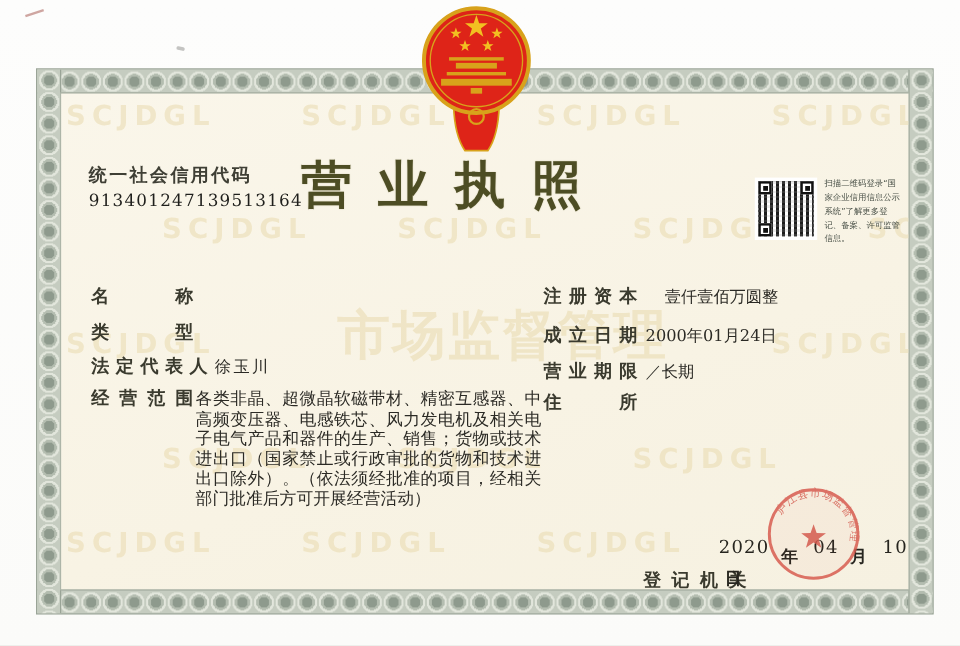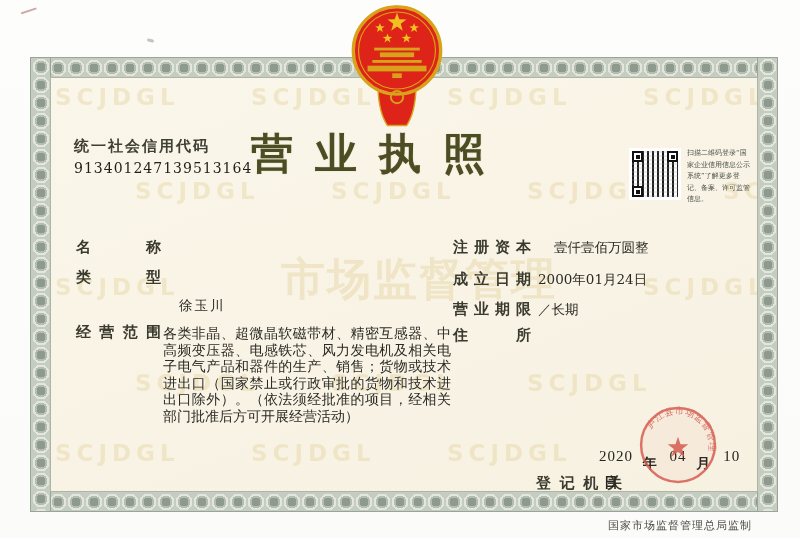--- a/index.html
+++ b/index.html
@@ -43,21 +43,21 @@
   .qr-caption { position:absolute; left:636px; top:70px; width:64px; z-index:3; font-size:7px; line-height:11.5px; color:#4a5148; font-family:"DejaVu Sans",sans-serif; }
 
   
   .flabel { position:absolute; z-index:3; font-family:"DejaVu Sans",sans-serif; font-weight:bold; font-size:15px; color:#3a3a2e; text-align:justify; text-align-last:justify; }
   .fvalue { position:absolute; z-index:3; font-family:"DejaVu Serif",serif; font-size:13.5px; color:#2b2a25; white-space:nowrap; }
   .scope  { position:absolute; z-index:3; font-family:"DejaVu Serif",serif; font-size:14px; line-height:16.5px; color:#2b2a25; width:288px; text-align:justify; }
 
   
   .reg-label { position:absolute; left:485px; top:349px; width:86px; z-index:3; font-family:Liberation Mono, monospace; font-weight:bold; font-size:15px; color:#3a3a2e; text-align:justify; text-align-last:justify;margin-top:47px; }
   .date { position:absolute; left:548px; top:374px; z-index:4; font-size:15px; color:#26251f; font-family:"DejaVu Serif",serif; }
-  .date span { position:relative; display:inline-block;font-family:Liberation Serif, serif; }
+  .date span { position:relative; display:inline-block; }
   .d-num { top:-5px; letter-spacing:1px; }
   .d-cjk { top:2px; font-family:"DejaVu Sans",sans-serif; font-weight:bold; font-size:14px; }
   .date .g1 { margin-left:5px; } .date .g2 { margin-left:8px; }
 
   .seal { position:absolute; left:586px; top:326px; width:82px; height:82px; z-index:5; opacity:.85; }
 
   
   .footer-left { position:absolute; left:30px; top:516px; font-size:10.5px; color:#55524b; font-family:"DejaVu Sans",sans-serif; }
   .footer-left .url { position:relative; top:-5px; font-family:"DejaVu Serif",serif; font-size:11.5px; color:#3e3c36; letter-spacing:.5px; }
   .footer-right { position:absolute; left:608px; top:518px; font-size:11px; color:#4e4b44; font-family:"DejaVu Sans",sans-serif; letter-spacing:1px; }
@@ -112,20 +112,21 @@
         <div class="qr-inner">
           <div class="finder f1"></div>
           <div class="finder f2"></div>
           <div class="finder f3"></div>
         </div>
       </div>
       <div class="qr-caption">扫描二维码登录“国家企业信用信息公示系统”了解更多登记、备案、许可监管信息。</div>
 
       <div class="flabel" style="left:25px;top:160px;width:85px">名称</div>
       <div class="flabel" style="left:25px;top:190px;width:85px">类型</div>
+      <div class="flabel" style="left:25px;top:218px;width:97px">法定代表人</div>
       <div class="fvalue" style="left:128px;top:219px;letter-spacing:2px">徐玉川</div>
       <div class="flabel" style="left:25px;top:245px;width:85px">经营范围</div>
       <div class="scope" style="left:112px;top:247px">各类非晶、超微晶软磁带材、精密互感器、中高频变压器、电感铁芯、风力发电机及相关电子电气产品和器件的生产、销售；货物或技术进出口（国家禁止或行政审批的货物和技术进出口除外）。（依法须经批准的项目，经相关部门批准后方可开展经营活动）</div>
 
       <div class="flabel" style="left:402px;top:160px;width:78px">注册资本</div>
       <div class="fvalue" style="left:503px;top:161px">壹仟壹佰万圆整</div>
       <div class="flabel" style="left:402px;top:192px;width:78px">成立日期</div>
       <div class="fvalue" style="left:487px;top:193px">2000年01月24日</div>
       <div class="flabel" style="left:402px;top:222px;width:78px">营业期限</div>
       <div class="fvalue" style="left:487px;top:223px">／长期</div>
@@ -164,15 +165,14 @@
     <polygon fill="#f2c021" points="40,32 41.3,35.6 45,35.7 42,37.9 43.1,41.5 40,39.3 36.9,41.5 38,37.9 35,35.7 38.7,35.6"></polygon>
     <polygon fill="#f2c021" points="60,32 61.3,35.6 65,35.7 62,37.9 63.1,41.5 60,39.3 56.9,41.5 58,37.9 55,35.7 58.7,35.6"></polygon>
     <rect x="26" y="47" width="48" height="3" fill="#d8a21b"></rect>
     <rect x="32" y="52" width="36" height="5" fill="#d8a21b"></rect>
     <rect x="24" y="60" width="52" height="3" fill="#d8a21b"></rect>
     <rect x="19" y="66" width="62" height="6" fill="#d8a21b"></rect>
     <rect x="45" y="74" width="10" height="5" fill="#d8a21b"></rect>
     <circle cx="50" cy="99" r="6.5" fill="none" stroke="#d8a21b" stroke-width="2"></circle>
   </svg>
 
-  <div class="footer-right">国家市场监督管理总局监制</div>
 
 </div>
 
 </body></html>

